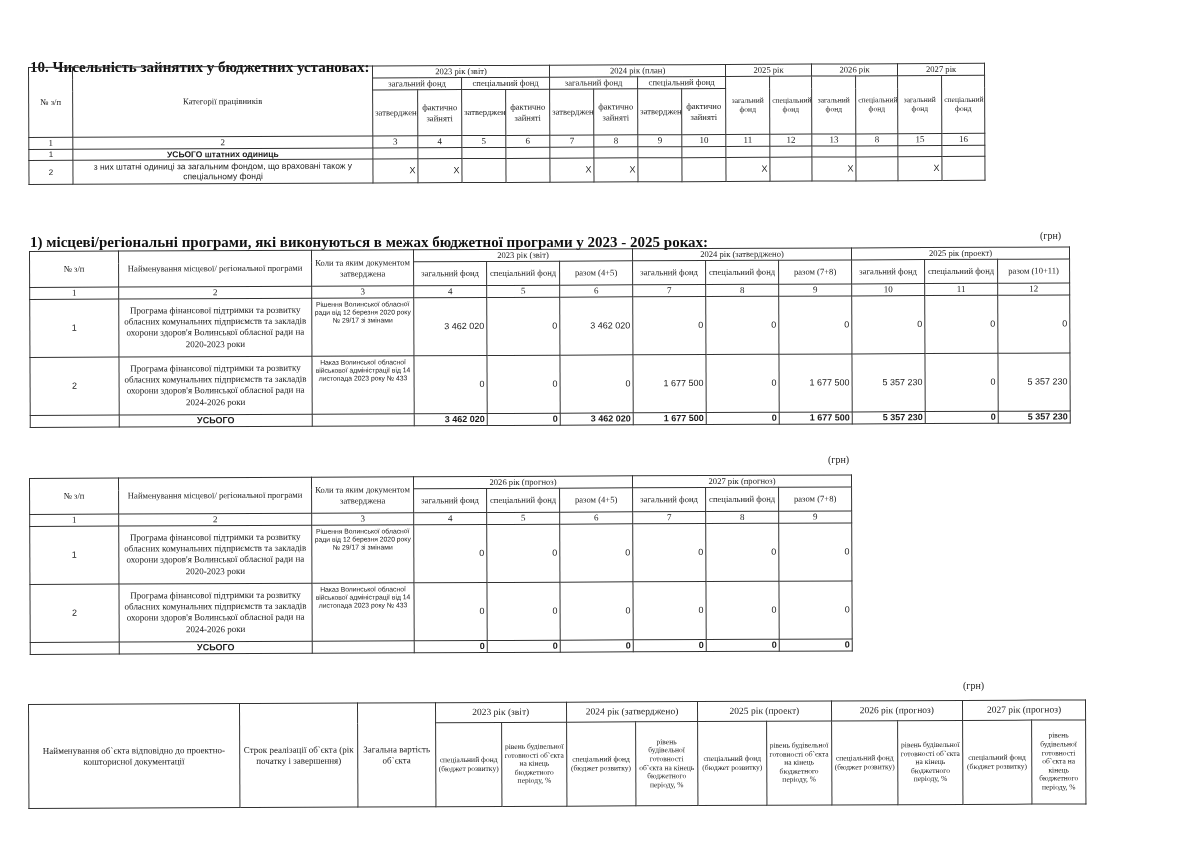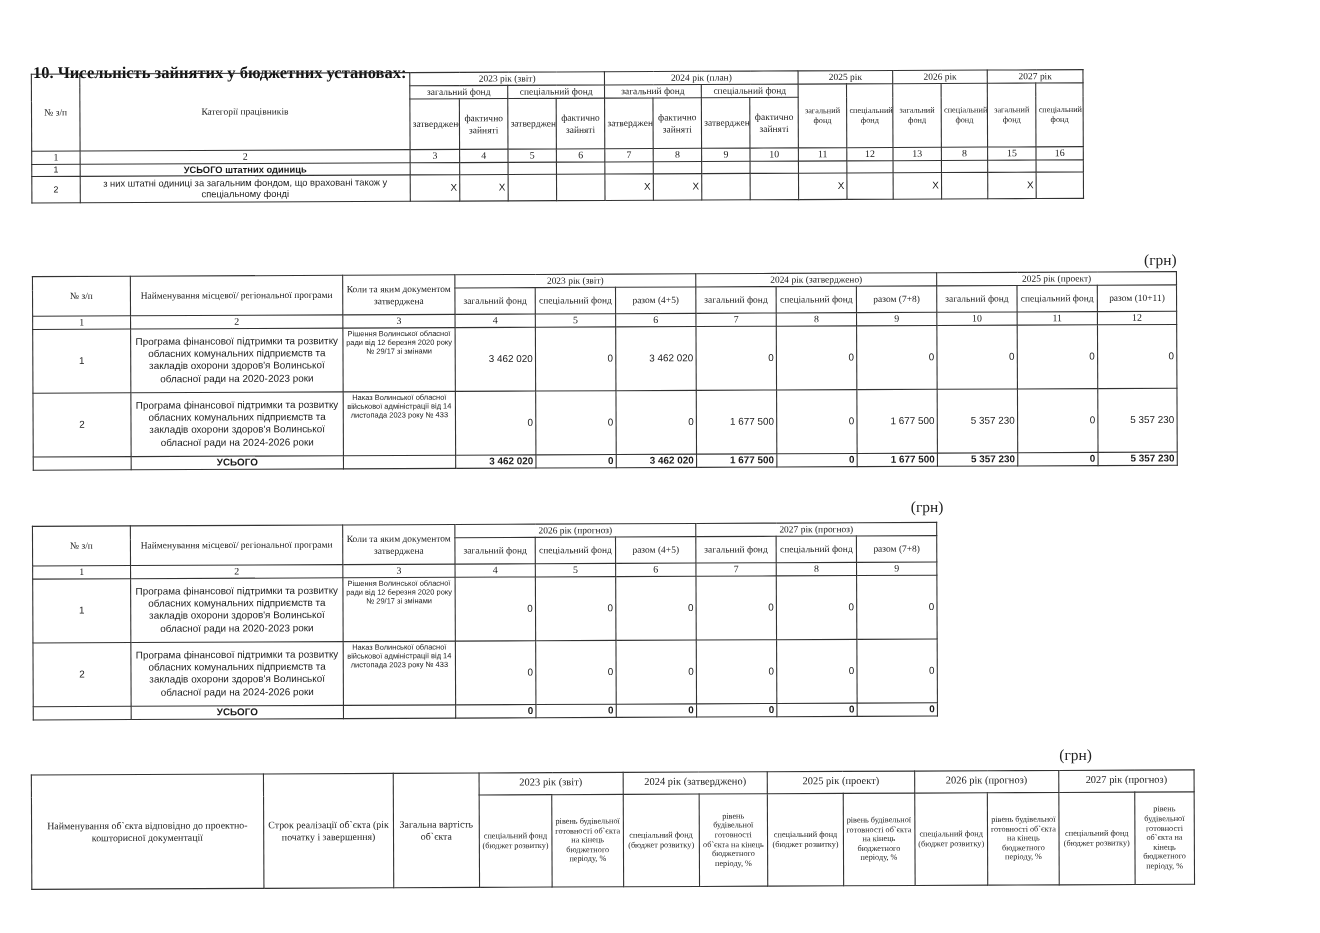--- a/index.html
+++ b/index.html
@@ -4,32 +4,32 @@
 <style>
   html, body { margin: 0; padding: 0; }
   body {
     width: 1200px; height: 848px; background: #ffffff; position: relative; overflow: hidden;
     font-family: "Liberation Serif", serif; color: #1a1a1a;
   }
   .page { position: absolute; left: 0; top: 0; width: 1200px; height: 848px; }
   .heading {
     position: absolute; font-weight: bold; font-size: 15px; white-space: nowrap; color: #111;
   }
-  .unit { position: absolute; font-size: 14px; color: #222; text-align: right; }
+  .unit { position: absolute; font-size: 10px; color: #222; text-align: right; }
   table { border-collapse: collapse; position: absolute; table-layout: fixed; }
   td, th {
     border: 1px solid #333; padding: 0 2px; font-weight: normal; text-align: center;
     vertical-align: middle; font-size: 8.6px; line-height: 1.2; overflow: hidden;
   }
   .sans { font-family: "Liberation Sans", sans-serif; }
   .num { text-align: right; font-family: "Liberation Sans", sans-serif; font-size: 9px; }
   .numb { text-align: right; font-family: "Liberation Sans", sans-serif; font-size: 9px; font-weight: bold; }
   .bold { font-weight: bold; }
   .small { font-size: 7px; line-height: 1.15; }
-  .name { font-family: Liberation Sans, sans-serif; font-size: 9px; line-height: 1.25; }
+  .name { font-family: Liberation Serif, serif; font-size: 9px; line-height: 1.25; }
   .doc { font-family: "Liberation Sans", sans-serif; font-size: 6.8px; line-height: 1.2; vertical-align: top; padding-top: 2px; }
   .idx { font-size: 9px; }
   .x { text-align: right; font-family: "Liberation Sans", sans-serif; font-size: 9px; }
   #t10 { left: 28px; top: 67px; width: 932px; transform: rotate(-0.25deg); transform-origin: left top; }
   #t11a { left: 29px; top: 251px; width: 1036px; transform: rotate(-0.25deg); transform-origin: left top; }
   #t11b { left: 29px; top: 478px; width: 822px; transform: rotate(-0.25deg); transform-origin: left top; }
   #t12 { left: 28px; top: 704px; width: 1058px; transform: rotate(-0.25deg); transform-origin: left top; }
 </style>
 </head>
 <body>
@@ -138,20 +138,21 @@
       <td class="x">X</td>
       <td class="x"></td>
       <td class="x">X</td>
       <td class="x"></td>
       <td class="x">X</td>
       <td class="x"></td>
     </tr>
   </tbody>
     </table>
 
+  <div class="heading" style="left:30px; top:234px;">1) місцеві/регіональні програми, які виконуються в межах бюджетної програми у 2023 - 2025 роках:</div>
   <div class="unit" style="left:1040px; top:230px;">(грн)</div>
 
   <table id="t11a">
     <colgroup>
       <col style="width:89px">
         <col style="width:193px">
         <col style="width:102px">
       <col style="width:73px">
         <col style="width:73px">
         <col style="width:73px">

